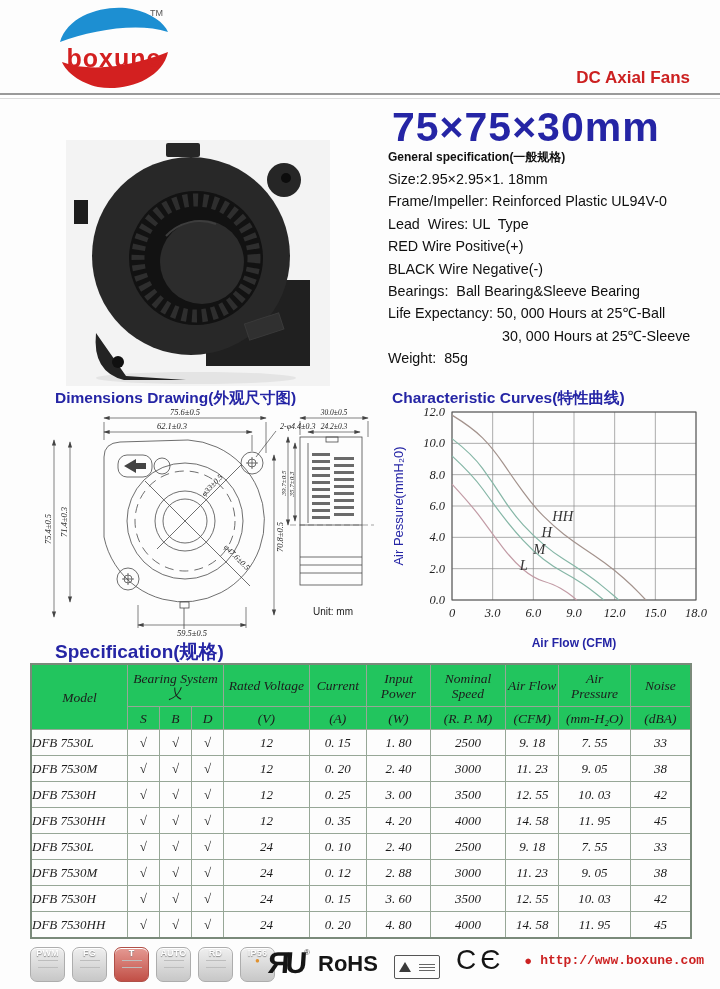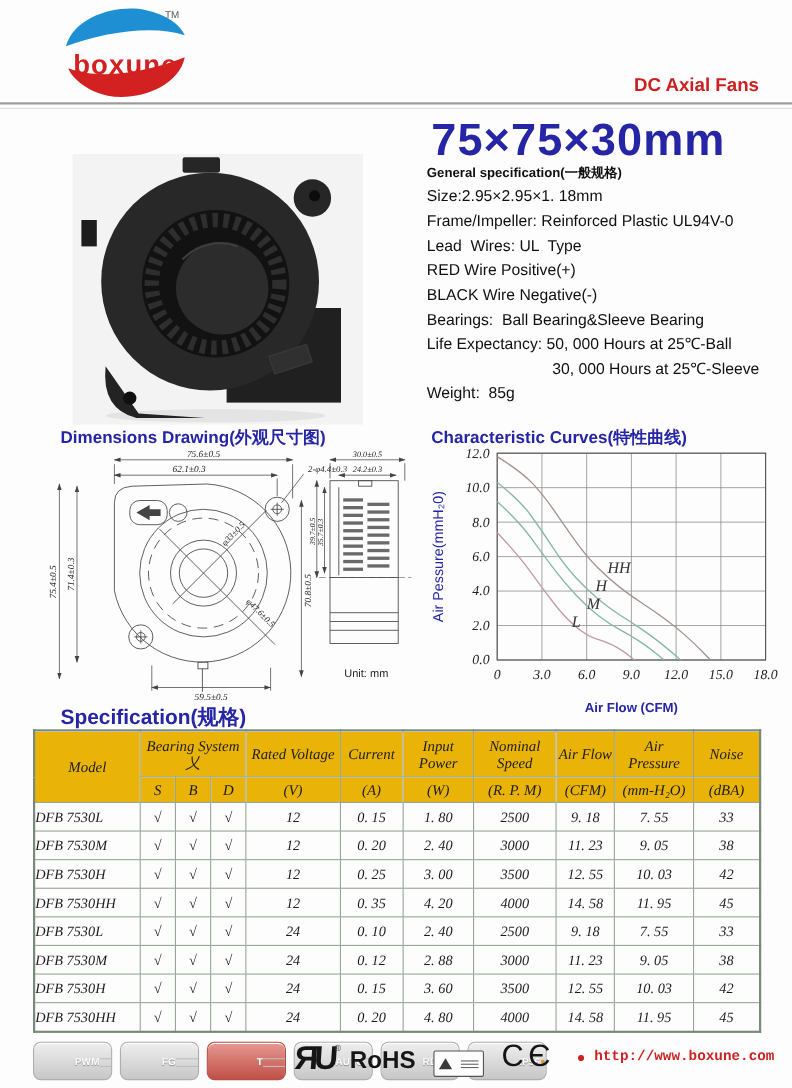--- a/index.html
+++ b/index.html
@@ -30,31 +30,31 @@
 
   #dims-svg{position:absolute;left:42px;top:407px;}
   #curve-svg{position:absolute;left:388px;top:398px;}
   .dimtxt{font-family:"Liberation Serif",serif;font-style:italic;fill:#222;}
 
   
   #spec-table{position:absolute;left:30px;top:663px;width:662px;border-collapse:collapse;table-layout:fixed;
     font-family:"Liberation Serif",serif;font-style:italic;}
   #spec-table{border:2px solid #7a8a7a;}
   #spec-table th,#spec-table td{border:1px solid #97a797;text-align:center;color:#1c1c1c;font-weight:normal;padding:0 2px;overflow:hidden;}
-  #spec-table thead th{background:#eab308;font-size:13.5px;line-height:15px;}
+  #spec-table thead th{background:#22c55e;font-size:13.5px;line-height:15px;}
   #spec-table thead tr:first-child th{height:41px;}
   #spec-table thead tr:last-child th{height:22px;}
   #spec-table tbody td{height:25px;font-size:13px;background:#fdfdfd;}
   #spec-table tbody td.model{text-align:left;padding-left:0;}
 
   
   .ficons{position:absolute;left:30px;top:947px;display:flex;gap:7px;}
   .ficon{width:33px;height:33px;border-radius:7px;border:1px solid #adadad;
-    background:linear-gradient(#efefef,#c7c7c7);display:flex;align-items:center;justify-content:flex-end;
-    box-shadow:inset 0 1px 0 #fff;padding-left:37px;}
+    background:linear-gradient(#efefef,#c7c7c7);display:flex;flex-direction:column;align-items:center;justify-content:flex-start;
+    box-shadow:inset 0 1px 0 #fff;}
   .ficon .lbl{font-size:9px;font-weight:bold;color:#fefefe;text-shadow:0 1px 1px #8a8a8a;letter-spacing:.2px;}
   .ficon .sub{height:6px;width:20px;border-top:1px solid #bdbdbd;border-bottom:1px solid #bdbdbd;margin-top:2px;}
   .ficon.red{background:linear-gradient(#e59a93,#c14f46);border-color:#b05048;}
   .ficon .droplet{font-size:8px;color:#e0922f;line-height:6px;}
   #ul-mark{position:absolute;left:268px;top:946px;font-size:30px;font-weight:bold;color:#151515;letter-spacing:-4px;transform:skewX(-4deg);}
   #ul-reg{position:absolute;left:304px;top:948px;font-size:8px;color:#444;}
   #rohs{position:absolute;left:318px;top:951px;font-size:22px;font-weight:bold;color:#151515;}
   #cert-label{position:absolute;left:394px;top:955px;width:44px;height:22px;border:1px solid #555;border-radius:2px;
     display:flex;align-items:center;justify-content:space-around;background:#fdfdfd;}
   #cert-label .tri{width:0;height:0;border-left:6px solid transparent;border-right:6px solid transparent;border-bottom:10px solid #3a3a3a;}

